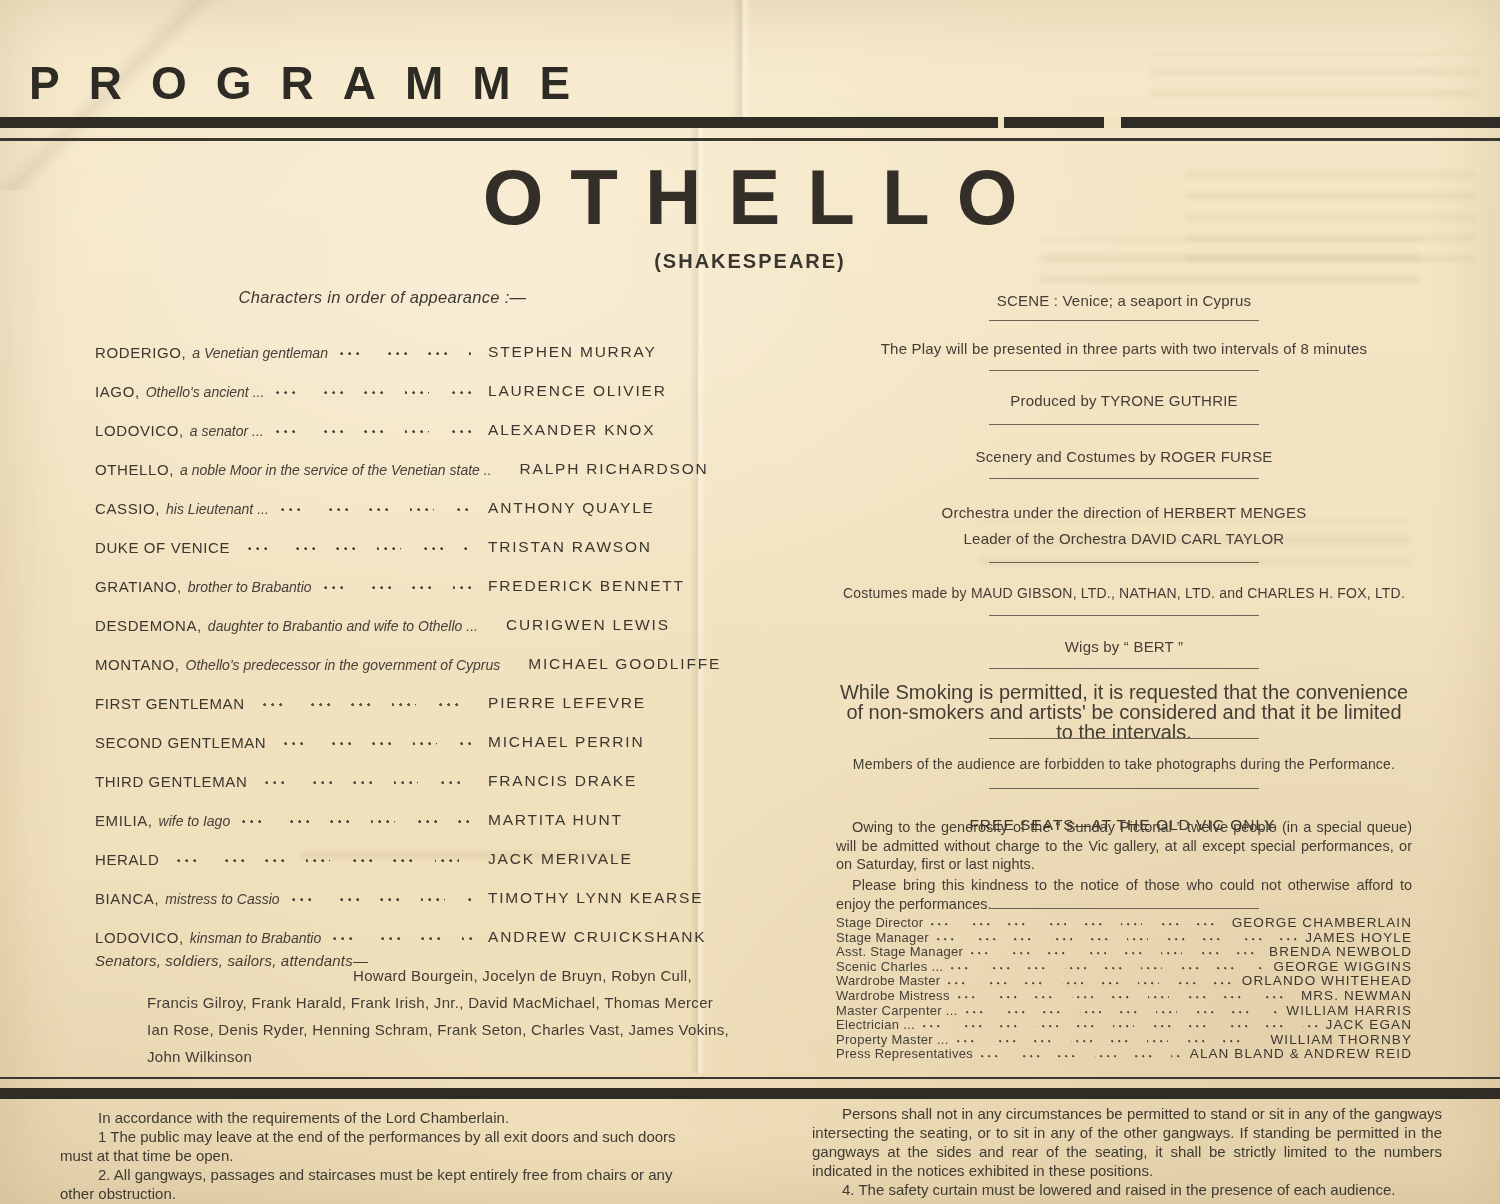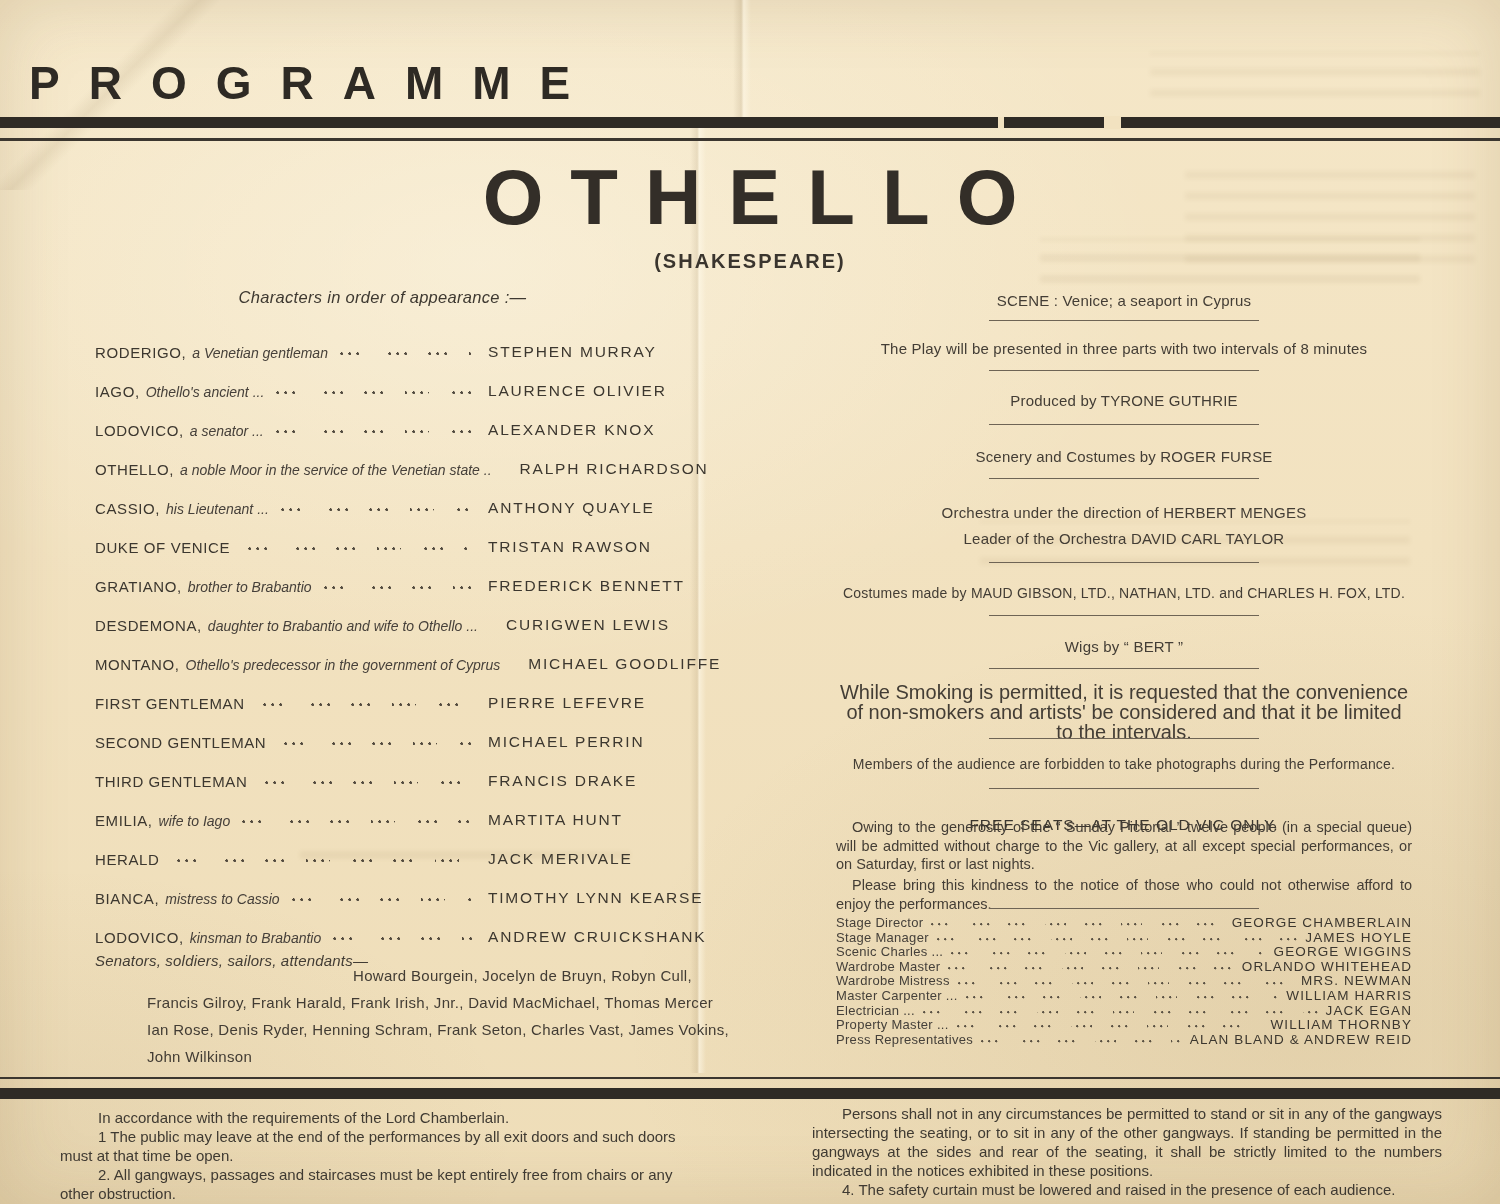--- a/index.html
+++ b/index.html
@@ -316,20 +316,25 @@
         <span class="staff-leader"></span>
         <span class="staff-name">GEORGE CHAMBERLAIN</span>
       </div>
 
       <div class="staff-row">
         <span class="staff-role">Stage Manager</span>
         <span class="staff-leader"></span>
         <span class="staff-name">JAMES HOYLE</span>
       </div>
 
+      <div class="staff-row">
+        <span class="staff-role">Asst. Stage Manager</span>
+        <span class="staff-leader"></span>
+        <span class="staff-name">BRENDA NEWBOLD</span>
+      </div>
 
       <div class="staff-row">
         <span class="staff-role">Scenic Charles ...</span>
         <span class="staff-leader"></span>
         <span class="staff-name">GEORGE WIGGINS</span>
       </div>
 
       <div class="staff-row">
         <span class="staff-role">Wardrobe Master</span>
         <span class="staff-leader"></span>

